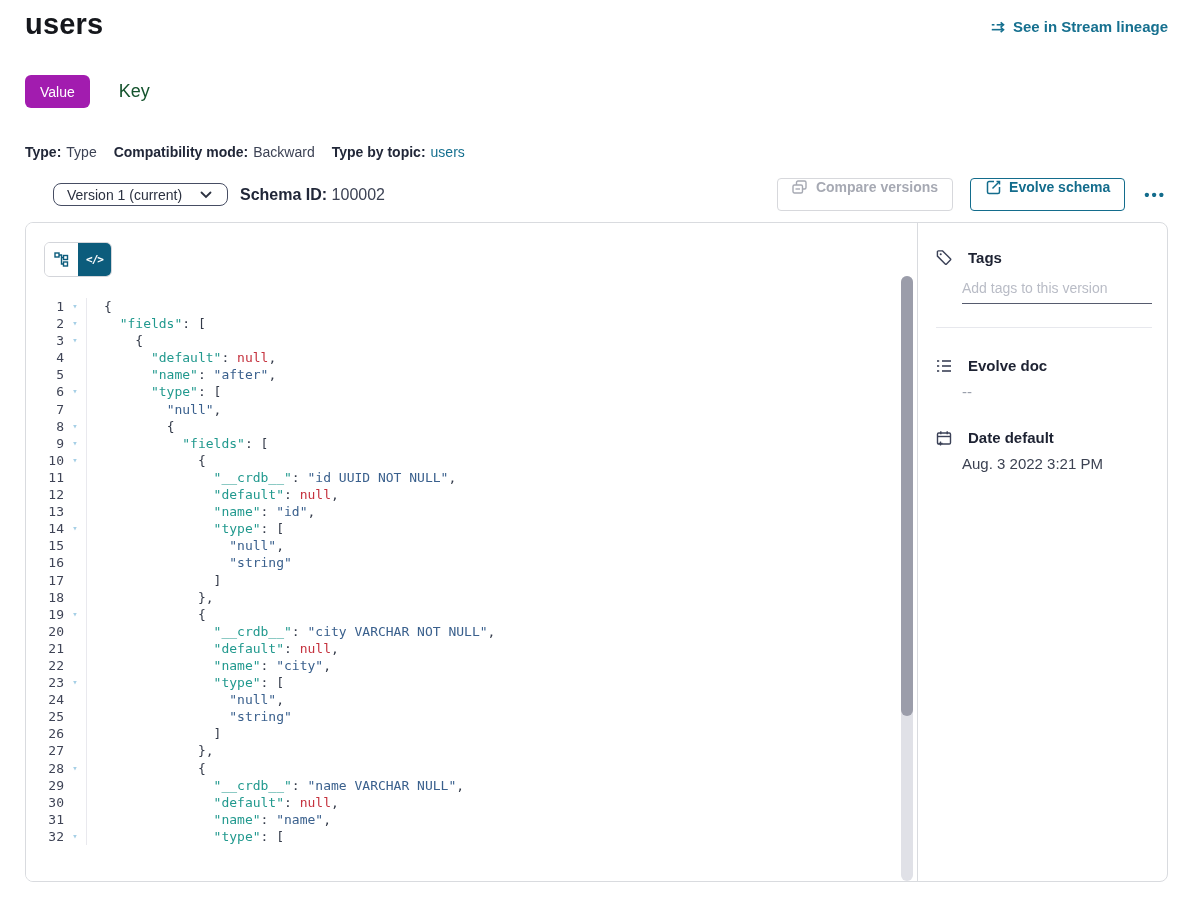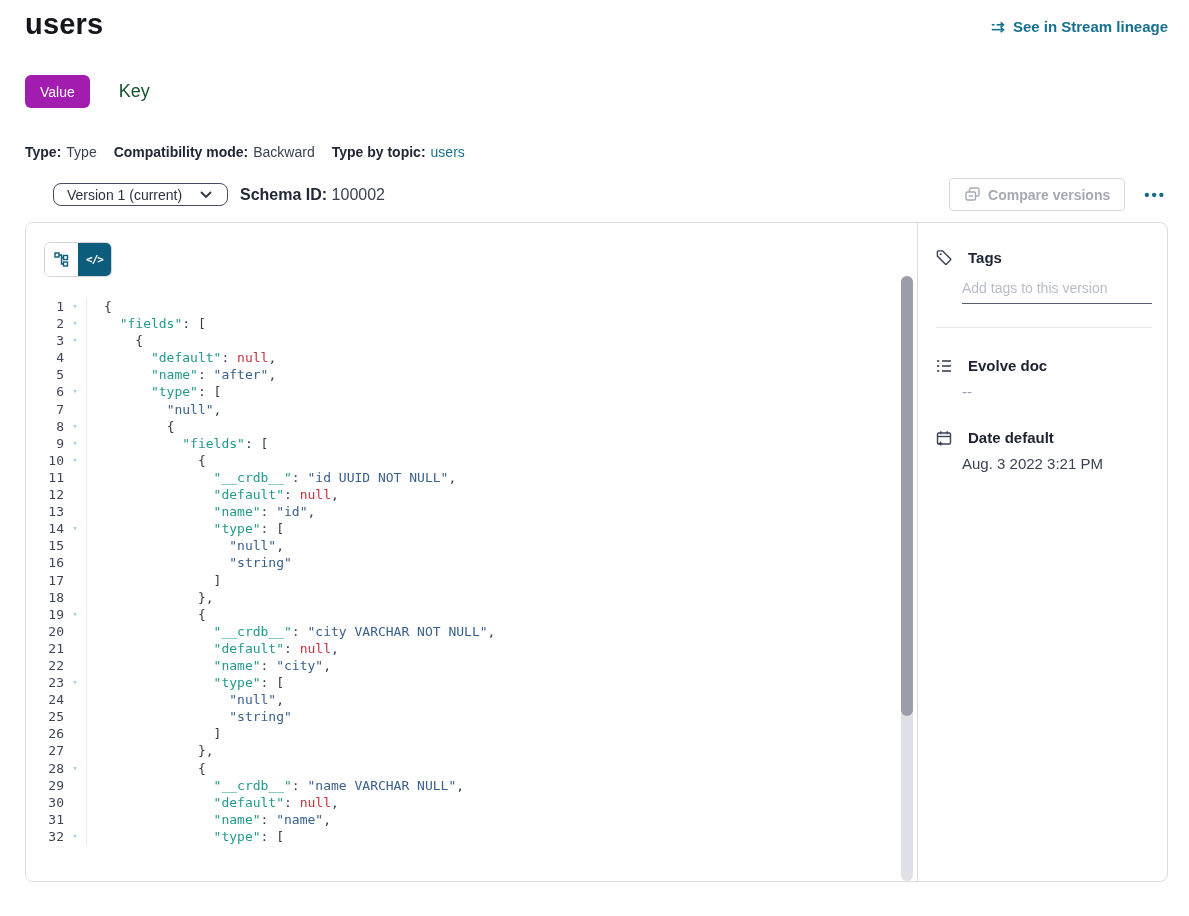--- a/index.html
+++ b/index.html
@@ -34,21 +34,21 @@
   .meta .val { color:#3c4254; }
   .meta a.val { color:#16708f; text-decoration:none; cursor:pointer; }
 
   
   .vbar { margin-top:18px; display:flex; align-items:center; }
   .select { width:175px; height:23px; border:1px solid #464d63; border-radius:8px; display:flex; align-items:center; justify-content:space-between; padding:0 13px; font-size:14px; color:#2b3140; cursor:pointer; background:#fff;margin-left:28px; }
   .schemaid { margin-left:12px; font-size:16px; }
   .schemaid .lbl { font-weight:bold; color:#212738; }
   .schemaid .val { color:#3c4254; }
   .vbar-right { margin-left:auto; display:flex; align-items:center; gap:17px; }
-  .btn { height:33px; display:flex; align-items:center; gap:8px; border-radius:4px; font-size:14px; font-weight:bold; padding:0 14px; background:#fff; font-family:inherit; }
+  .btn { height:33px; display:flex; gap:8px; border-radius:4px; font-size:14px; font-weight:bold; padding:0 14px; background:#fff; font-family:inherit; }
   .btn.disabled { border:1px solid #d7d8dc; color:#a6a9b3; cursor:default; }
   .btn.primary-outline { border:1px solid #136c8c; color:#136c8c; cursor:pointer; }
   .more-dots { color:#136c8c; font-size:15px; font-weight:bold; letter-spacing:2px; background:none; border:none; cursor:pointer; line-height:10px; padding:4px 2px; }
 
   
   .card { margin-top:11px; display:flex; border:1px solid #d9dbdf; border-radius:8px; height:660px; overflow:hidden; }
   .code-panel { flex:0 0 892px; border-right:1px solid #d9dbdf; position:relative; background:#fff; }
   .viewtoggle { margin:19px 0 0 18px; display:inline-flex; border:1px solid #d3d5da; border-radius:6px; overflow:hidden; }
   .viewtoggle .vt-btn { width:33px; height:33px; display:flex; align-items:center; justify-content:center; background:#fff; border:none; cursor:pointer; }
   .viewtoggle .vt-btn.active { background:#0c5c7c; }
@@ -141,20 +141,30 @@
       <button class="btn disabled">
         <span class="sec-icon">
           <svg width="15" height="15" viewBox="0 0 15 15" fill="none" stroke="#a6a9b3" stroke-width="1.4">
             <rect x="4.5" y="1" width="9.5" height="8" rx="1.5" fill="#ffffff"></rect>
             <rect x="1" y="5" width="9.5" height="8" rx="1.5" fill="#ffffff"></rect>
             <path d="M3.5 9 H8"></path>
           </svg>
         </span>
         <span>Compare versions</span>
       </button>
+      <button class="btn primary-outline">
+        <span class="sec-icon">
+          <svg width="15" height="15" viewBox="0 0 15 15" fill="none" stroke="#136c8c" stroke-width="1.5">
+            <path d="M13.5 7 V12 a1.5 1.5 0 0 1 -1.5 1.5 H3 a1.5 1.5 0 0 1 -1.5 -1.5 V3 a1.5 1.5 0 0 1 1.5 -1.5 H8"></path>
+            <path d="M6.5 8.5 L13.2 1.8"></path>
+            <path d="M10.5 1.5 H13.5 V4.5"></path>
+          </svg>
+        </span>
+        <span>Evolve schema</span>
+      </button>
       <button class="more-dots"><span>•••</span></button>
     </div>
   </div>
 
   <div class="card">
 
     <div class="code-panel">
       <div class="viewtoggle">
         <button class="vt-btn">
           <span class="sec-icon">

